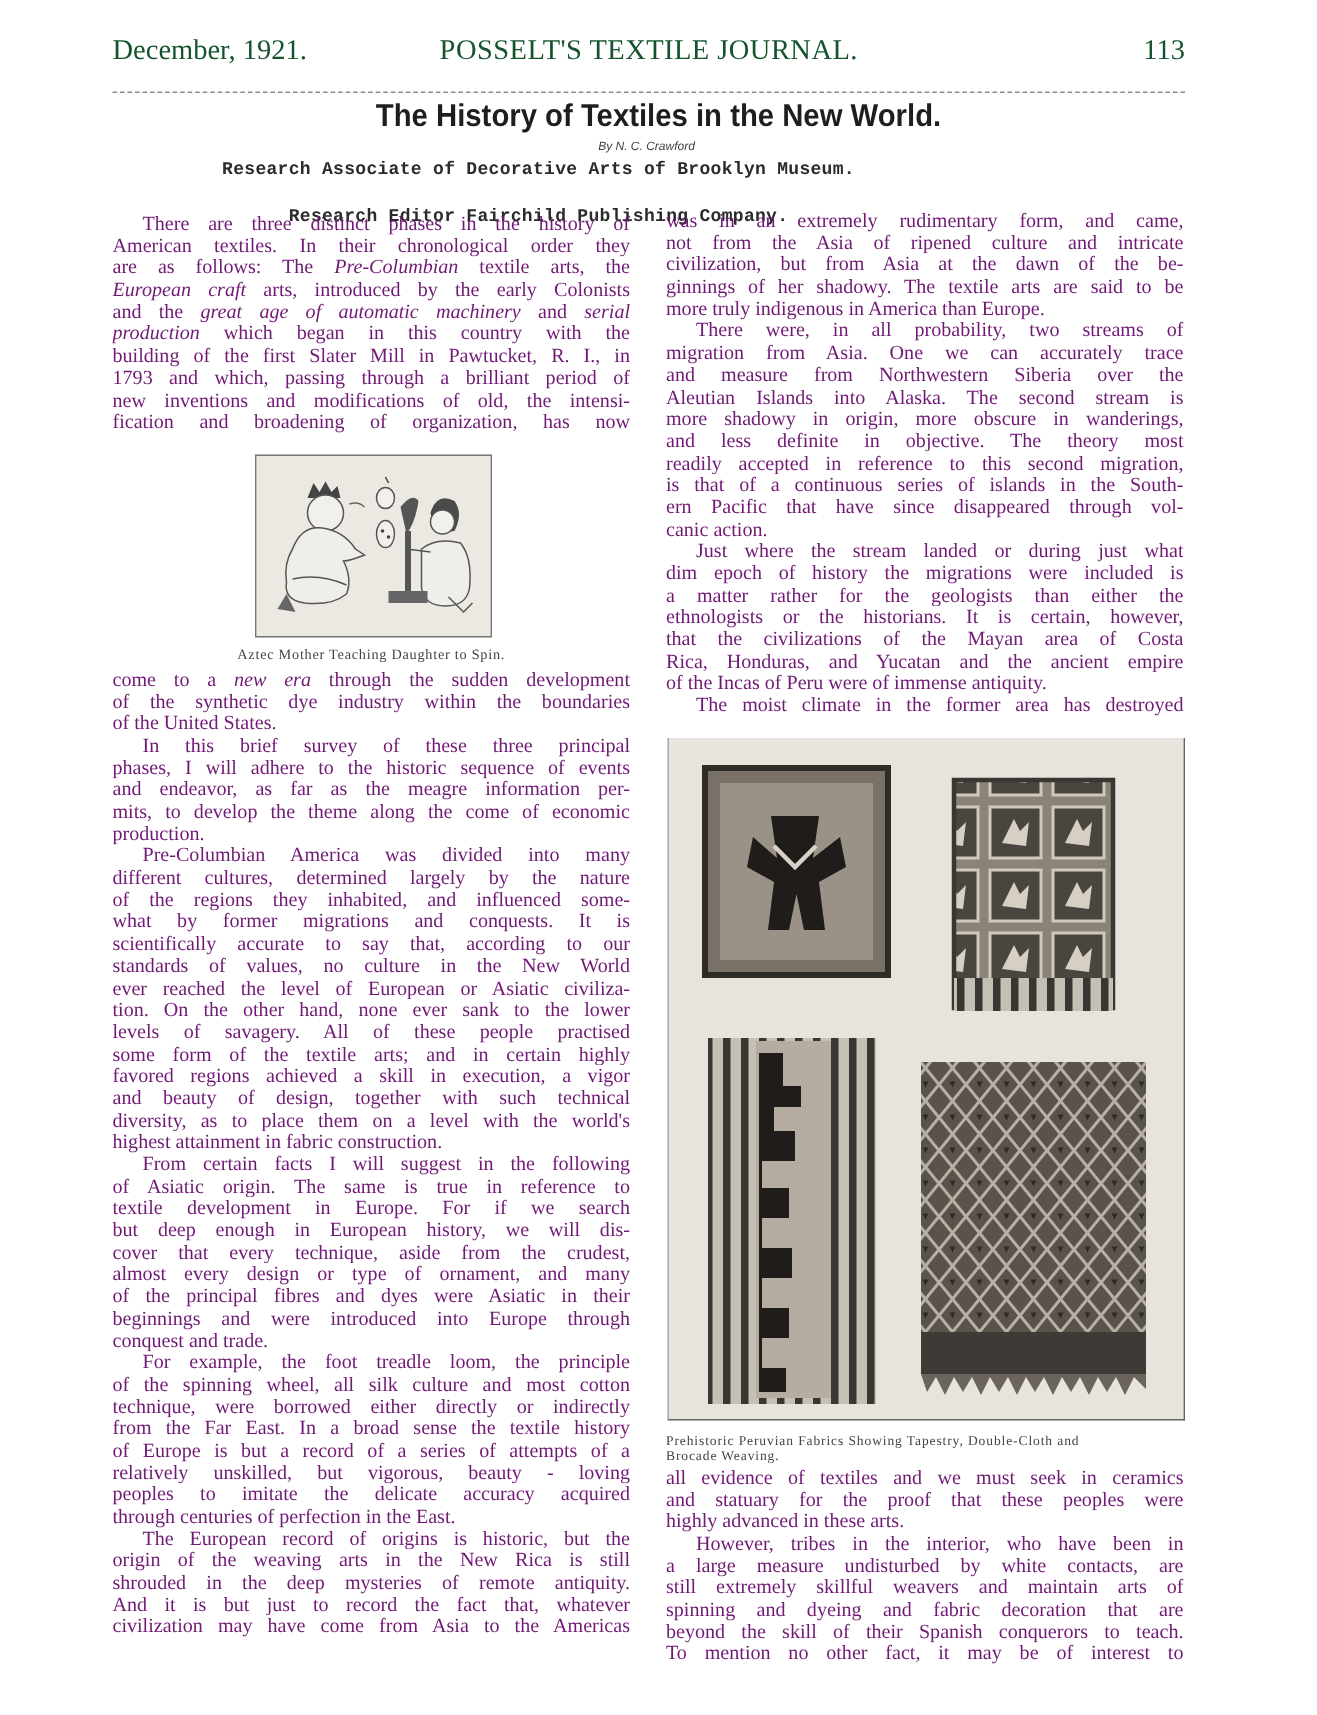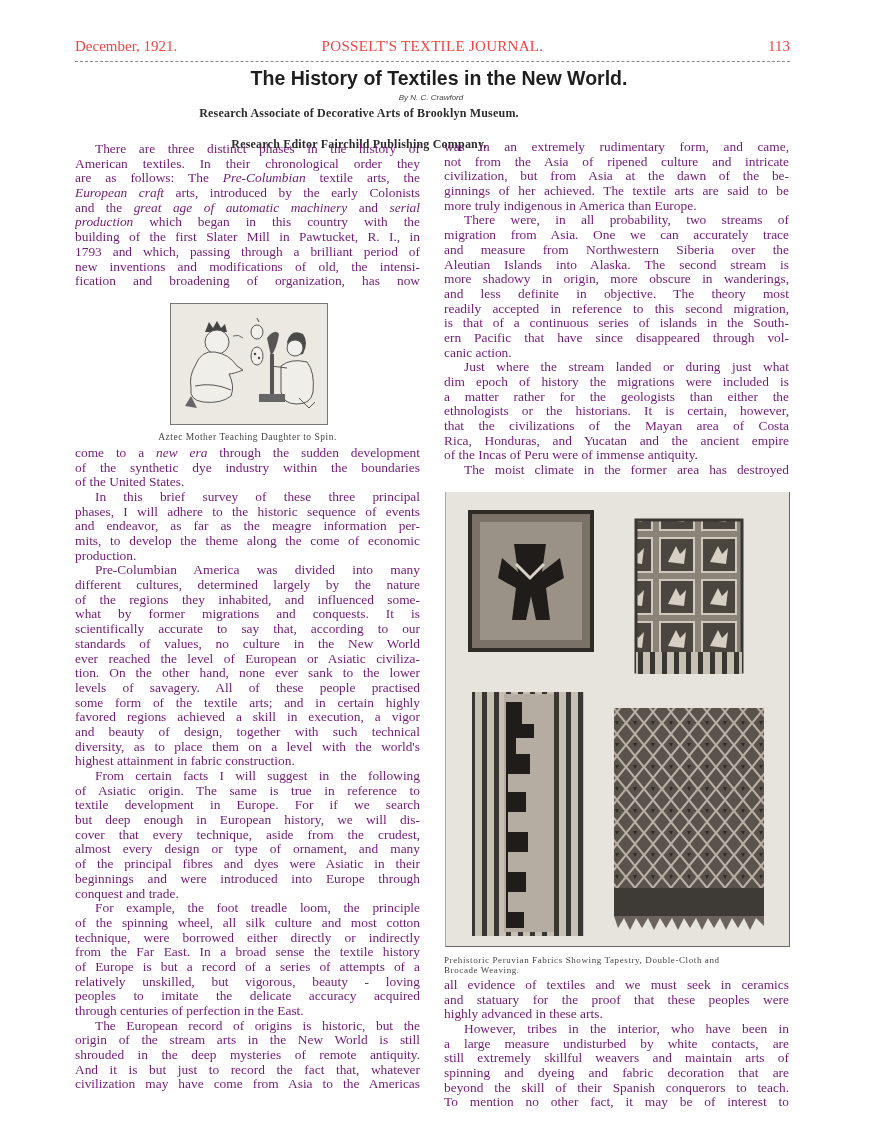--- a/index.html
+++ b/index.html
@@ -1,24 +1,24 @@
 <!DOCTYPE html>
 <html><head>
 <meta charset="utf-8">
 <style>
   html, body { margin: 0; padding: 0; background: #ffffff; }
   body { width: 878px; height: 1143px; position: relative; overflow: hidden; color: #2a2a2a; font-family: "Liberation Serif", "DejaVu Serif", serif; }
-  .running-head { position: absolute; top: 38px; left: 75px; width: 715px; height: 20px; font-size: 15px; color: #ef4444; }
+  .running-head { position: absolute; top: 23px; left: 75px; width: 715px; height: 20px; font-size: 19px; color: #14532d; }
   .running-head .date { position: absolute; left: 0; top: 0; }
   .running-head .journal { position: absolute; left: 0; width: 100%; text-align: center; top: 0; letter-spacing: 0.3px; }
   .running-head .page { position: absolute; right: 0; top: 0; text-align: right; }
   .head-rule { position: absolute; top: 61px; left: 75px; width: 715px; height: 0; border-top: 1px dashed #8a8a8a; }
   .title { position: absolute; top: 66px; left: 0; width: 878px; text-align: center; font-family: "Liberation Sans", "DejaVu Sans", sans-serif; font-weight: bold; font-size: 21px; color: #1e1e1e; transform: scaleX(0.93); }
   .byline { position: absolute; top: 93px; left: 0; width: 862px; text-align: center; font-family: "Liberation Sans", sans-serif; font-style: italic; font-size: 8px; color: #444; }
-  .affil { position: absolute; left: 0; width: 718px; text-align: center; font-family: Liberation Serif, serif; font-weight: bold; font-size: 12px; color: #2b2b2b; letter-spacing: 0.2px; }
+  .affil { position: absolute; left: 0; width: 718px; text-align: center; font-family: Liberation Mono, monospace; font-weight: bold; font-size: 12px; color: #2b2b2b; letter-spacing: 0.2px; }
   .affil.a1 { top: 106px; }
   .affil.a2 { top: 137px; }
 
   .col { position: absolute; font-size: 13.4px; color: #701a75; }
   .col.left { left: 75px; width: 345px; top: 142px; }
   .col.right { left: 444px; width: 345px; top: 140px; }
   .line { display: block; height: 14.7px; line-height: 14.7px; white-space: nowrap; text-align: justify; text-align-last: justify; overflow: hidden; }
   .line.last { text-align-last: left; }
   .line.indent { padding-left: 20px; }
   .gap { display: block; height: 157px; }
@@ -94,21 +94,21 @@
       <span class="line last">conquest and trade.</span>
       <span class="line indent">For example, the foot treadle loom, the principle</span>
       <span class="line">of the spinning wheel, all silk culture and most cotton</span>
       <span class="line">technique, were borrowed either directly or indirectly</span>
       <span class="line">from the Far East. In a broad sense the textile history</span>
       <span class="line">of Europe is but a record of a series of attempts of a</span>
       <span class="line">relatively unskilled, but vigorous, beauty - loving</span>
       <span class="line">peoples to imitate the delicate accuracy acquired</span>
       <span class="line last">through centuries of perfection in the East.</span>
       <span class="line indent">The European record of origins is historic, but the</span>
-      <span class="line">origin of the stream arts in the New World is still</span>
+      <span class="line">origin of the weaving arts in the New Rica is still</span>
       <span class="line">shrouded in the deep mysteries of remote antiquity.</span>
       <span class="line">And it is but just to record the fact that, whatever</span>
       <span class="line">civilization may have come from Asia to the Americas</span>
     </div>
 </div>
 
 <div class="fig-aztec">
   <svg width="156" height="120" viewBox="0 0 156 120">
     <rect x="0" y="0" width="156" height="120" fill="#ece9e3"></rect>
 
@@ -136,21 +136,21 @@
     <path d="M100 62 L116 64" stroke="#555"></path>
   </svg>
 </div>
 <div class="cap-aztec">Aztec Mother Teaching Daughter to Spin.</div>
 
 <div class="col right">
   <div>
       <span class="line">was in an extremely rudimentary form, and came,</span>
       <span class="line">not from the Asia of ripened culture and intricate</span>
       <span class="line">civilization, but from Asia at the dawn of the be-</span>
-      <span class="line">ginnings of her achieved.  The textile arts are said to be</span>
+      <span class="line">ginnings of her shadowy.  The textile arts are said to be</span>
       <span class="line last">more truly indigenous in America than Europe.</span>
       <span class="line indent">There were, in all probability, two streams of</span>
       <span class="line">migration from Asia.  One we can accurately trace</span>
       <span class="line">and measure from Northwestern Siberia over the</span>
       <span class="line">Aleutian Islands into Alaska.  The second stream is</span>
       <span class="line">more shadowy in origin, more obscure in wanderings,</span>
       <span class="line">and less definite in objective.  The theory most</span>
       <span class="line">readily accepted in reference to this second migration,</span>
       <span class="line">is that of a continuous series of islands in the South-</span>
       <span class="line">ern Pacific that have since disappeared through vol-</span>

